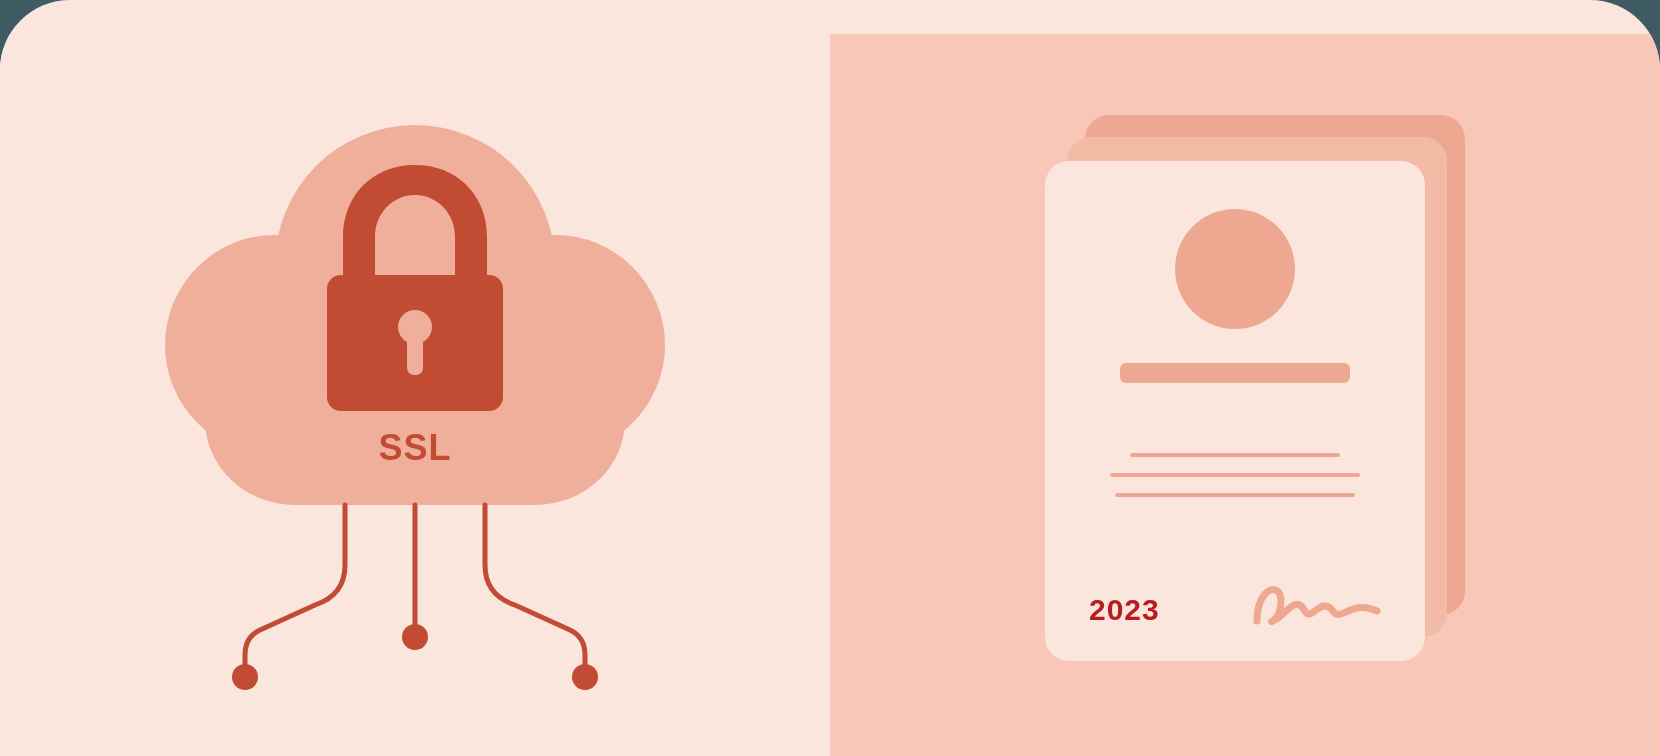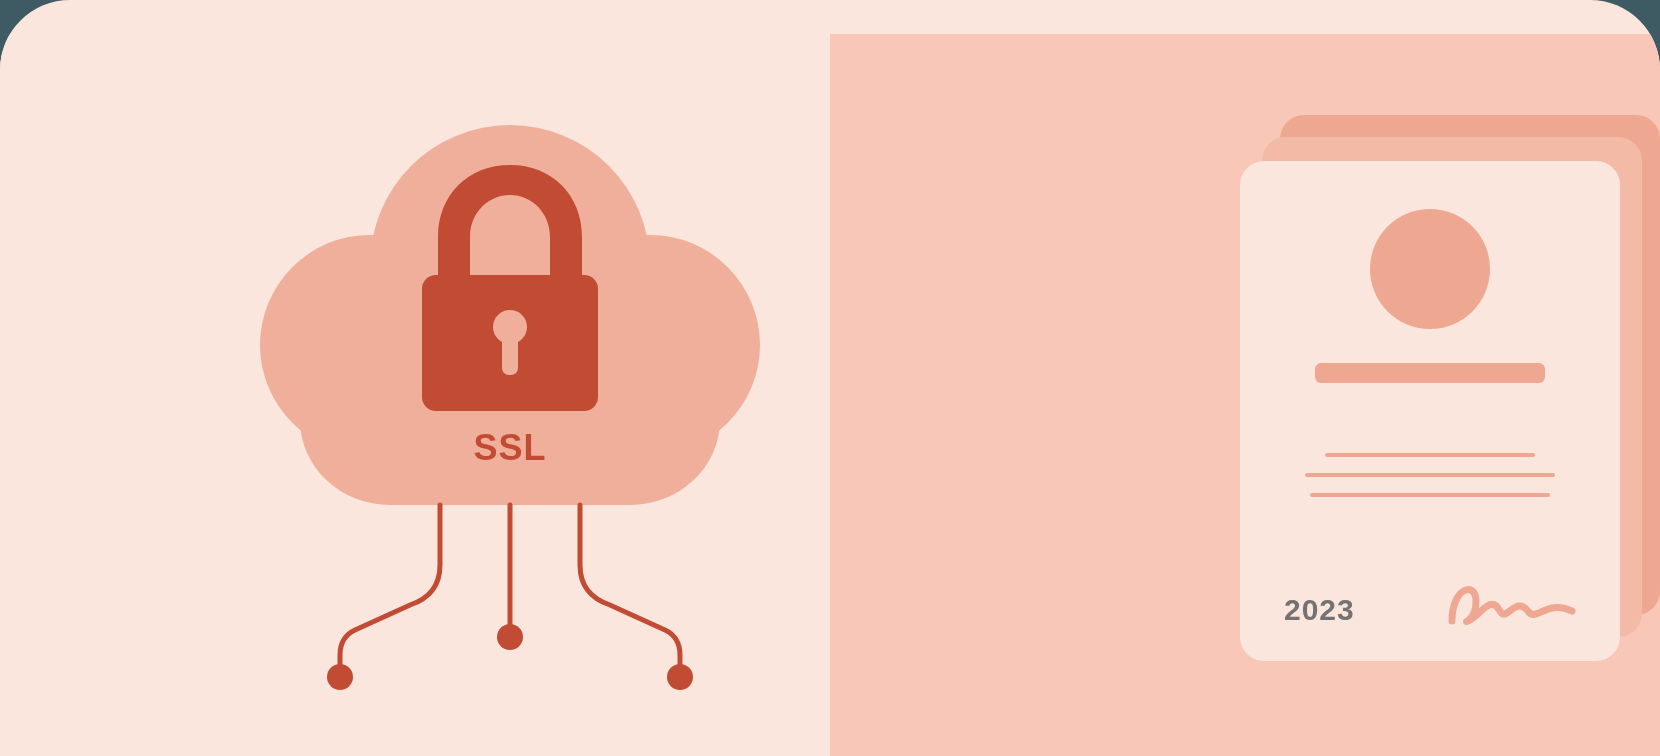--- a/index.html
+++ b/index.html
@@ -14,21 +14,21 @@
     display: flex;
     border-radius: 70px 70px 0 0;
     overflow: hidden;
     background: #fbe6de;
   }
   .panel {
     flex: 1 1 50%;
     position: relative;
     display: flex;
     align-items: center;
-    justify-content: flex-end;
+    justify-content: center;
     margin-top: 34px;
   }
   .panel-left  { background: #fbe6de; }
   .panel-right { background: #f8c7b7; }
 
   
   .cloud-wrap {
     position: relative;
     width: 640px;
     height: 640px;
@@ -92,21 +92,21 @@
   .cert-footer {
     position: absolute;
     left: 44px; right: 44px; bottom: 34px;
     display: flex;
     justify-content: space-between;
     align-items: flex-end;
   }
   .cert-year {
     font-weight: 800;
     font-size: 30px;
-    color: #737373;
+    color: #b91c1c;
     letter-spacing: 1px;
   }
   .cert-sign svg { display: block; }
 </style>
 </head>
 <body>
 
 <div class="card">
 
   <div class="panel panel-left">

